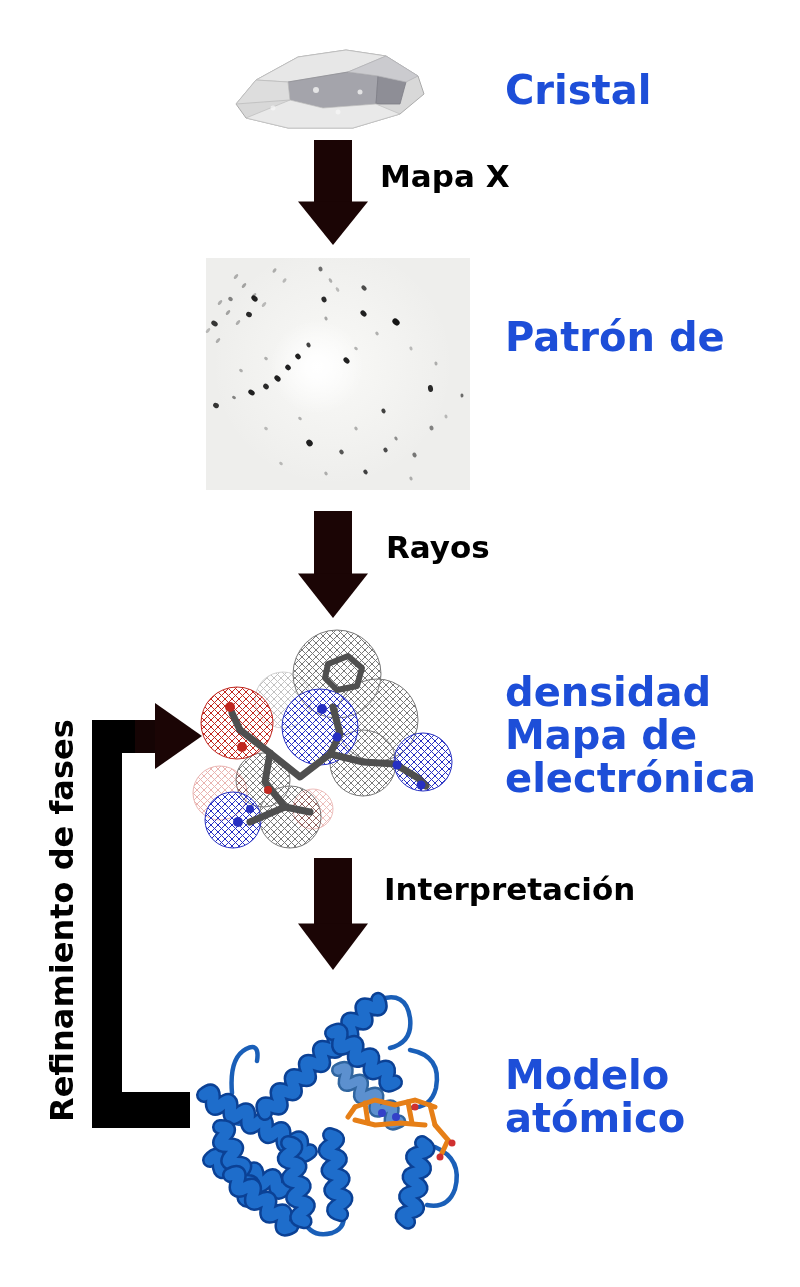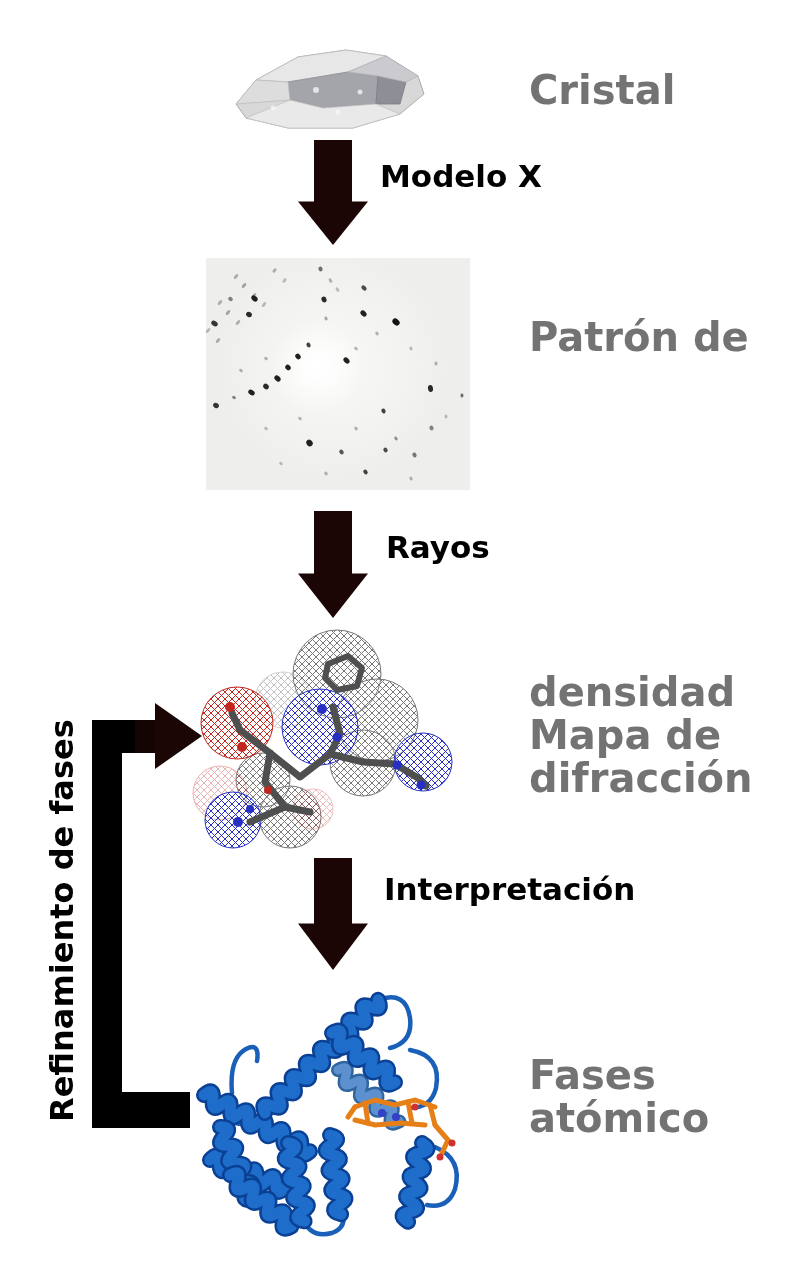--- a/index.html
+++ b/index.html
@@ -3,21 +3,21 @@
 <meta charset="utf-8">
 <style>
   html,body{margin:0;padding:0;background:#ffffff;}
   #canvas{
     position:relative;width:800px;height:1287px;background:#ffffff;overflow:hidden;
     font-family:"DejaVu Sans","Liberation Sans",sans-serif;color:#000;
   }
   .abs{position:absolute;}
   .stage-label{
     position:absolute;font-weight:bold;font-size:40px;line-height:43px;
-    color:#737373;white-space:nowrap;letter-spacing:0;margin-left:24px;
+    color:#1d4ed8;white-space:nowrap;letter-spacing:0;
   }
   .stage-label span{display:block;}
   .arrow-label{
     position:absolute;font-weight:bold;font-size:31px;line-height:34px;
     color:#000;white-space:nowrap;
   }
   .down-arrow{position:absolute;width:70px;}
   .vert-label{
     position:absolute;left:40px;top:713px;width:44px;height:416px;
     writing-mode:vertical-rl;transform:rotate(180deg);
@@ -55,21 +55,21 @@
   </svg>
   <div class="stage-label" style="left:505px;top:69px;">
     <span>Cristal</span>
   </div>
 
   <svg class="down-arrow" style="left:298px;top:140px;height:105px;" viewBox="0 0 70 106" preserveAspectRatio="none">
     <rect x="16" y="0" width="38" height="63" fill="#1b0505"></rect>
     <polygon points="0,62 70,62 35,106" fill="#1b0505"></polygon>
   </svg>
   <div class="arrow-label" style="left:380px;top:159px;">
-    <span>Modelo X</span>
+    <span>Mapa X</span>
   </div>
 
   <div id="diffraction-panel">
     <div style="position:absolute;left:0;top:0;width:100%;height:100%;">
         <div class="spot" style="left: 44.5px; top: 37.5px; width: 7px; height: 5px; transform: rotate(40deg); opacity: 0.95;"></div>
         <div class="spot" style="left: 40px; top: 53.5px; width: 6px; height: 5px; transform: rotate(30deg); opacity: 0.9;"></div>
         <div class="spot" style="left: 4.5px; top: 62.5px; width: 7px; height: 5px; transform: rotate(35deg); opacity: 0.85;"></div>
         <div class="spot" style="left: 21.5px; top: 39px; width: 5px; height: 4px; transform: rotate(40deg); opacity: 0.5;"></div>
         <div class="spot" style="left: 115px; top: 38.5px; width: 6px; height: 5px; transform: rotate(70deg); opacity: 0.9;"></div>
         <div class="spot" style="left: 111.5px; top: 9px; width: 5px; height: 4px; transform: rotate(70deg); opacity: 0.6;"></div>
@@ -183,21 +183,21 @@
       <circle cx="147" cy="115" r="4.5" fill="#2730c2"></circle>
       <circle cx="207" cy="143" r="4.5" fill="#2730c2"></circle>
       <circle cx="231" cy="163" r="4.5" fill="#2730c2"></circle>
       <circle cx="48" cy="200" r="5" fill="#2730c2"></circle>
       <circle cx="60" cy="187" r="4" fill="#2730c2"></circle>
     </g>
   </svg>
   <div class="stage-label" style="left:505px;top:671px;">
     <span>densidad</span>
     <span>Mapa de</span>
-    <span>difracción</span>
+    <span>electrónica</span>
   </div>
 
   <svg class="down-arrow" style="left:298px;top:858px;height:112px;" viewBox="0 0 70 106" preserveAspectRatio="none">
     <rect x="16" y="0" width="38" height="63" fill="#1b0505"></rect>
     <polygon points="0,62 70,62 35,106" fill="#1b0505"></polygon>
   </svg>
   <div class="arrow-label" style="left:384px;top:872px;">
     <span>Interpretación</span>
   </div>
 
@@ -270,21 +270,21 @@
       <circle cx="250" cy="182" r="3.5" fill="#d03030"></circle>
     </g>
     <g stroke-linecap="round" fill="none">
       <g transform="translate(232,168) rotate(100)">
           <use href="#w80" stroke="#0b4195" stroke-width="16"></use>
           <use href="#w80" stroke="#1e6dcb" stroke-width="11"></use>
         </g>
     </g>
   </svg>
   <div class="stage-label" style="left:505px;top:1054px;">
-    <span>Fases</span>
+    <span>Modelo</span>
     <span>atómico</span>
   </div>
 
   <svg class="abs" style="left:85px;top:700px;" width="120" height="435" viewBox="0 0 120 435">
     <rect x="7" y="20" width="30" height="408" fill="#000000"></rect>
     <rect x="7" y="20" width="48" height="33" fill="#000000"></rect>
     <rect x="50" y="20" width="22" height="33" fill="#150404"></rect>
     <rect x="7" y="392" width="98" height="36" fill="#000000"></rect>
     <polygon points="70,3 70,69 117,36" fill="#1b0505"></polygon>
   </svg>

